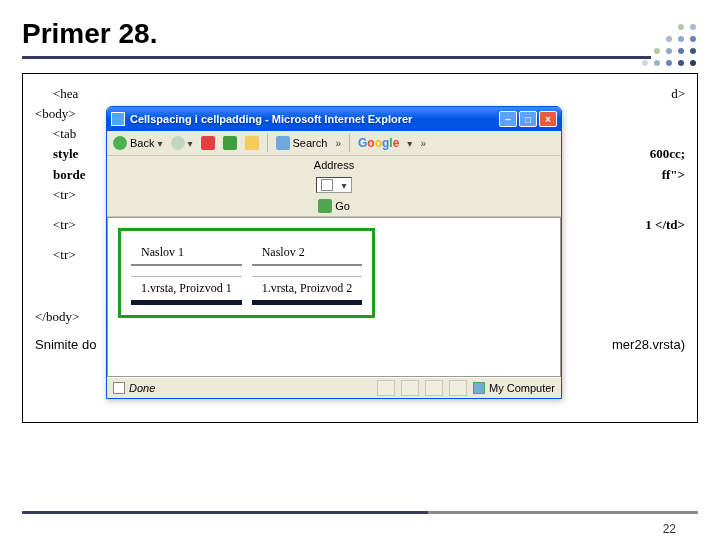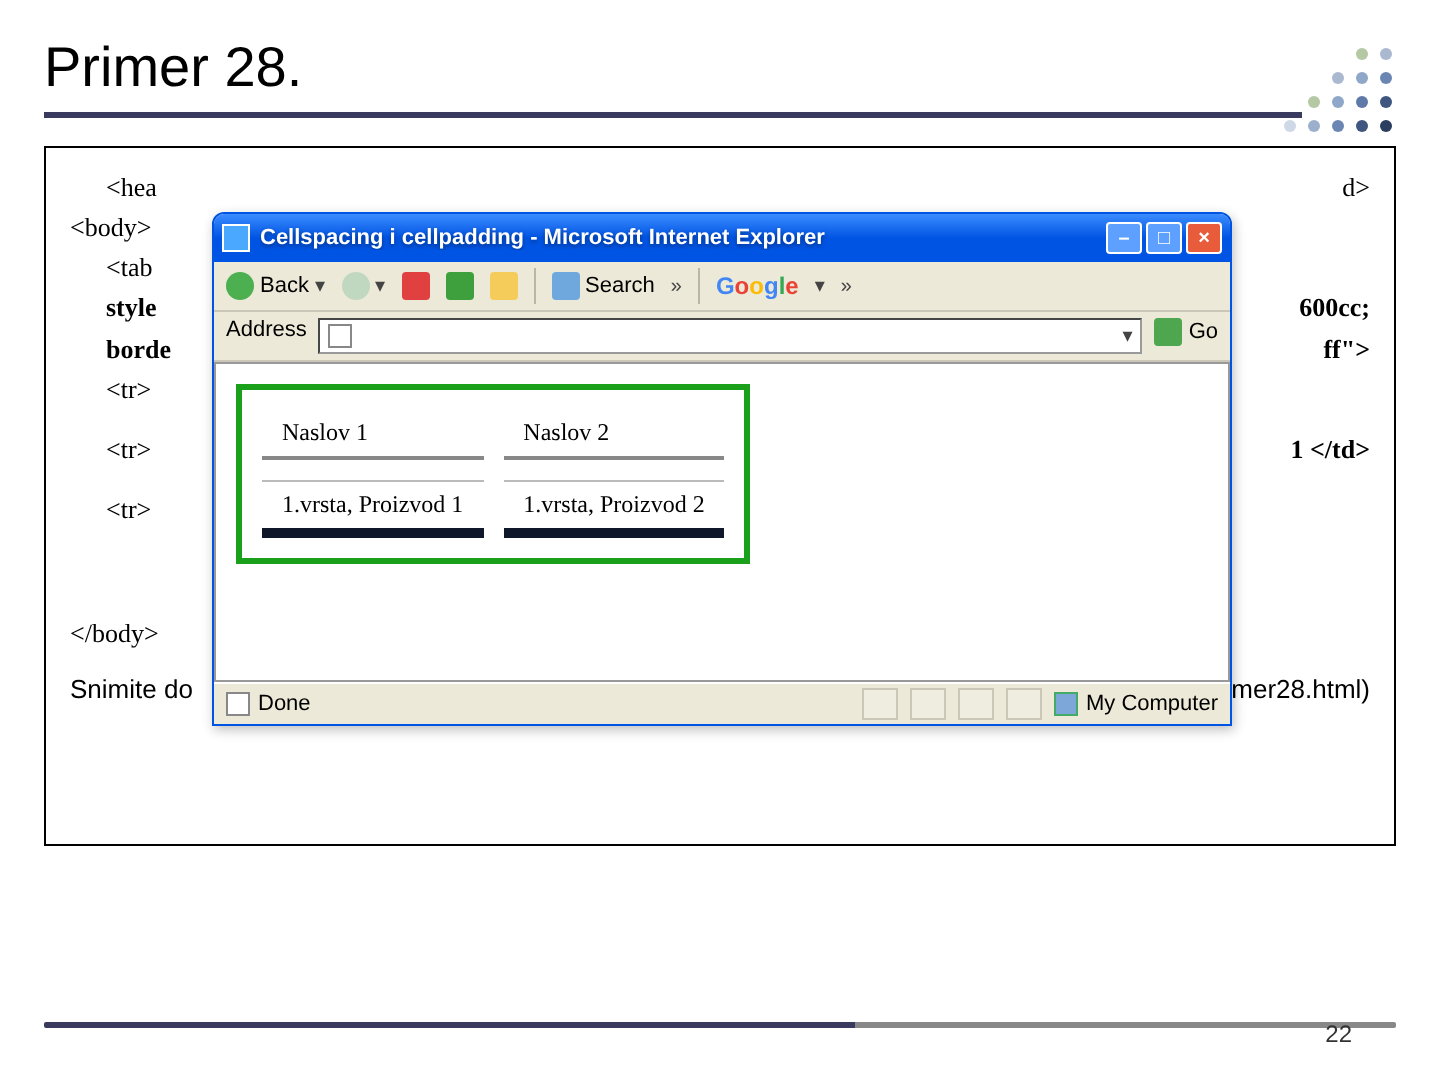--- a/index.html
+++ b/index.html
@@ -1,34 +1,34 @@
 <!DOCTYPE html>
 <html><head>
 <meta charset="utf-8">
 <style>
   * { box-sizing: border-box; margin: 0; padding: 0; }
   body { width: 720px; height: 540px; font-family: Arial, sans-serif; background: #fff; overflow: hidden; }
   
   .slide { width: 720px; height: 540px; position: relative; padding: 18px 22px; }
   
-  .slide-title { font-size: 28px; font-weight: normal; color: #000; border-bottom: 3px solid #3a3a5f; padding-bottom: 6px; margin-bottom: 8px; display: inline-block; width: 93%; }
+  .slide-title { font-size: 28px; font-weight: bold; color: #000; border-bottom: 3px solid #3a3a5f; padding-bottom: 6px; margin-bottom: 8px; display: inline-block; width: 93%; }
   
   .dot-grid { position: absolute; top: 22px; right: 22px; width: 56px; height: 56px; }
   .dot-grid span { position: absolute; width: 6px; height: 6px; border-radius: 50%; }
   
   .code-box { border: 1px solid #000; padding: 10px 12px; font-family: "Times New Roman", serif; font-size: 13px; line-height: 1.55; position: relative; min-height: 350px; margin-top: 6px; }
   .code-box .tok-kw { font-weight: bold; }
   .code-box .ind1 { margin-left: 18px; }
   .code-box .row { white-space: pre; }
   
   .footer-line { position: absolute; bottom: 26px; left: 22px; right: 22px; height: 3px; background: linear-gradient(to right, #3a3a5f 60%, #888 60%); border-radius: 1px; }
-  .page-num { position: absolute; bottom: 16px; right: 44px; font-size: 12px; color: #333; }
-  
-  
-  .ie-window { position: absolute; top: 106px; left: 106px; width: 510px; background: #ece9d8; border: 1px solid #0054e3; border-radius: 6px 6px 0 0; box-shadow: 1px 2px 6px rgba(0,0,0,.25); font-family: Tahoma, sans-serif; font-size: 11px; }
+  .page-num { position: absolute; bottom: 4px; right: 44px; font-size: 12px; color: #333; }
+  
+  
+  .ie-window { position: absolute; top: 106px; left: 106px; width: 456px; background: #ece9d8; border: 1px solid #0054e3; border-radius: 6px 6px 0 0; box-shadow: 1px 2px 6px rgba(0,0,0,.25); font-family: Tahoma, sans-serif; font-size: 11px; }
   
   .titlebar { height: 24px; background: linear-gradient(to bottom, #3b8cff 0%, #0054e3 50%, #0054e3 100%); border-radius: 5px 5px 0 0; display:flex; align-items:center; padding: 0 4px; color:#fff; }
   .titlebar .ie-ico { width:14px; height:14px; background:#4aa8ff; border:1px solid #fff; margin-right:5px; display:inline-block; }
   .titlebar .title-text { flex:1; font-size:11px; font-weight:bold; text-shadow:0 1px 2px rgba(0,0,0,.4); white-space:nowrap; overflow:hidden; }
   .win-btns { display:flex; gap:2px; }
   .win-btn { width:18px; height:16px; border:1px solid #fff; border-radius:2px; background:#5ea0ff; display:flex; align-items:center; justify-content:center; color:#fff; font-size:10px; font-weight:bold; cursor:default; }
   .win-btn.close { background:#e85c3b; }
   
   .menubar { background:#ece9d8; border-bottom:1px solid #cac6b8; padding:2px 4px; display:flex; align-items:center; gap:10px; }
   .menubar span { color:#000; }
@@ -41,37 +41,37 @@
   .ico.back { background:#4caf50; }
   .ico.fwd { background:#c0d8c0; }
   .ico.x { background:#e04040; border-radius:2px; }
   .ico.rel { background:#3da03d; border-radius:2px; }
   .ico.home { background:#f5cc5a; border-radius:2px; }
   .ico.srch { background:#6fa8dc; border-radius:2px; }
   .chev { font-size:10px; color:#444; }
   .google-g { font-weight:bold; font-size:12px; }
   .google-g .b{color:#4285f4}.google-g .r{color:#ea4335}.google-g .y{color:#fbbc05}.google-g .g{color:#34a853}
   
-  .addrbar { background:#ece9d8; border-bottom:1px solid #cac6b8; padding:3px 6px; display:flex; align-items:flex-start; gap:6px; }
+  .addrbar { background:#ece9d8; border-bottom:1px solid #cac6b8; padding:3px 6px; display:flex; align-items:center; gap:6px;flex-direction:column; }
   .addrbar .lbl { color:#000; }
   .addr-input { flex:1; background:#fff; border:1px inset #9a9a9a; height:18px; padding:1px 4px; display:flex; align-items:center; gap:4px; font-size:11px; }
   .addr-input .pg-ico { width:12px; height:12px; background:#fff; border:1px solid #888; }
   .go-btn { display:flex; align-items:center; gap:3px; }
   .go-btn .go-ico { width:14px; height:14px; background:#4ea64e; border-radius:2px; }
   
   .content { background:#fff; border:1px solid #999; margin:0; padding:10px; min-height:160px; }
   
   .demo-table { border:3px solid #1aa01a; border-collapse:separate; border-spacing:10px; background:#fff; }
   .demo-table th, .demo-table td { padding:4px 10px; font-family:"Times New Roman", serif; font-size:12px; text-align:left; white-space:nowrap; }
   .demo-table th { border-bottom:2px solid #888; font-weight:normal; }
   .demo-table td { border-top:1px solid #bbb; border-bottom:5px solid #0f172a; }
   
   .statusbar { background:#ece9d8; border-top:1px solid #fff; display:flex; align-items:center; padding:2px 6px; gap:6px; font-size:11px; }
   .statusbar .pane { border:1px solid #cac6b8; background:#efece0; height:16px; }
-  .statusbar .done { display:flex; align-items:center; gap:4px; }
+  .statusbar .done { display:flex; align-items:center; gap:4px;font-style:italic; }
   .statusbar .done .pg-ico { width:12px; height:12px; background:#fff; border:1px solid #888; }
   .statusbar .zone { display:flex; align-items:center; gap:4px; }
   .statusbar .comp-ico { width:12px; height:12px; background:#7da7d9; border:1px solid #4a6; }
 </style>
 </head>
 <body>
 
 <div class="slide">
 
   <div class="slide-title">Primer 28.</div>
@@ -100,21 +100,21 @@
     <div class="row tok-kw" style="display:flex;justify-content:space-between;"><span class="ind1">style</span><span>600cc;</span></div>
     <div class="row tok-kw" style="display:flex;justify-content:space-between;"><span class="ind1">borde</span><span>ff"&gt;</span></div>
     <div class="row"><span class="ind1">&lt;tr&gt;</span></div>
     <div class="row" style="height:10px"></div>
     <div class="row" style="display:flex;justify-content:space-between;"><span class="ind1">&lt;tr&gt;</span><span class="tok-kw">1 &lt;/td&gt;</span></div>
     <div class="row" style="height:10px"></div>
     <div class="row"><span class="ind1">&lt;tr&gt;</span></div>
     <div class="row" style="height:42px"></div>
     <div class="row"><span>&lt;/body&gt;</span></div>
     <div class="row" style="height:8px"></div>
-    <div class="row" style="display:flex;justify-content:space-between;font-family:Arial"><span>Snimite do</span><span>mer28.html)</span></div>
+    <div class="row" style="display:flex;justify-content:space-between;font-family:Arial"><span>Snimite do</span><span>mer28.vrsta)</span></div>
   </div>
 
   <div class="footer-line"></div>
   <div class="page-num">22</div>
 
   
   <div class="ie-window">
     <div class="titlebar">
       <span class="ie-ico"></span>
       <span class="title-text">Cellspacing i cellpadding - Microsoft Internet Explorer</span>

